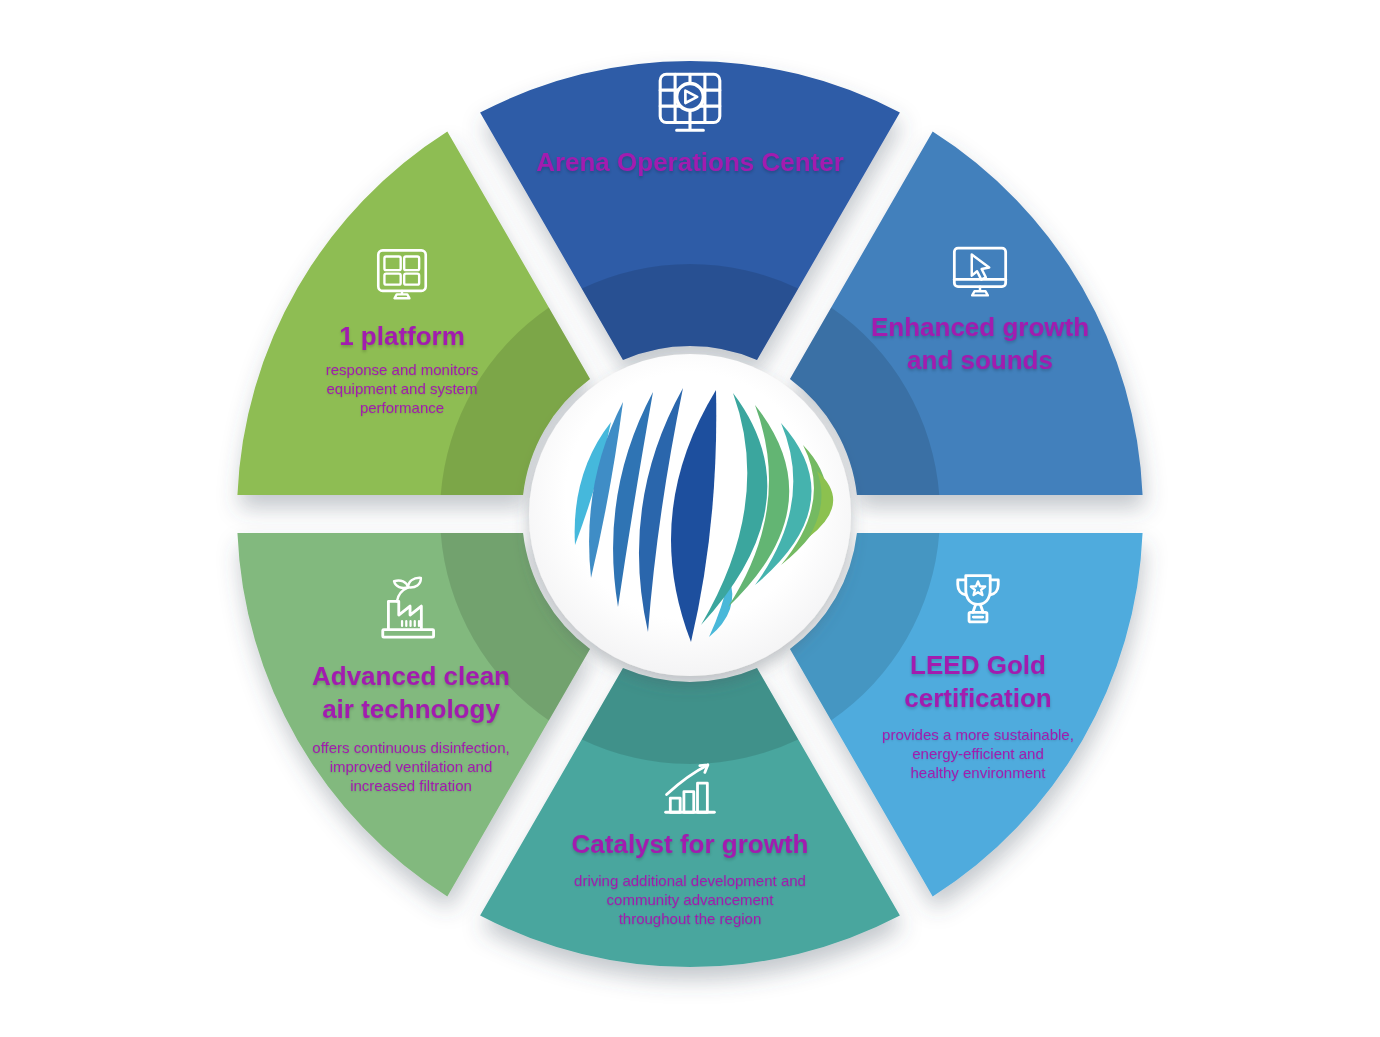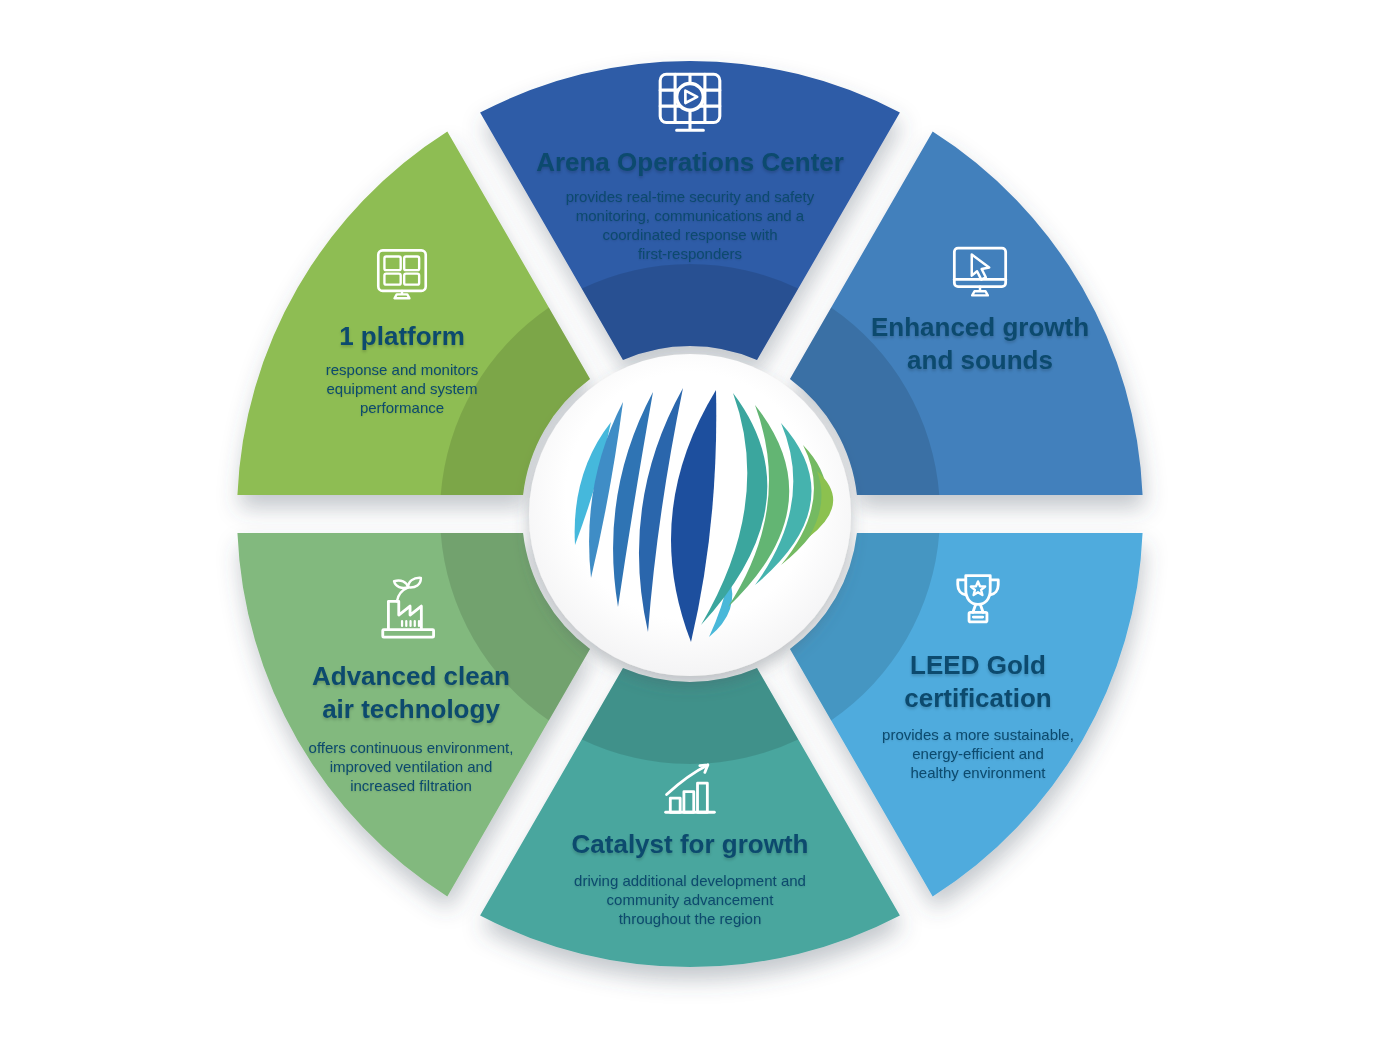--- a/index.html
+++ b/index.html
@@ -8,21 +8,21 @@
     width:1380px;height:1037px;
     background:#ffffff;
     overflow:hidden;
     font-family:"Liberation Sans", sans-serif;
   }
   .wheel-svg{position:absolute;left:0;top:0;}
   .seg-block{
     position:absolute;
     transform:translateX(-50%);
     display:flex;flex-direction:column;align-items:center;
-    color:#0c4a6e;text-align:center;
+    color:#a21caf;text-align:center;
     pointer-events:none;
   }
   .seg-title{
     font-size:26px;font-weight:700;line-height:33px;
     text-shadow:0 2px 3px rgba(0,0,0,0.18);
     white-space:nowrap;
   }
   .seg-desc{
     font-size:15px;line-height:19px;font-weight:400;
     text-shadow:0 1px 2px rgba(0,0,0,0.12);
@@ -101,26 +101,20 @@
 
   <div class="seg-block" style="left:690px;top:70px;width:360px;">
     <svg class="ic" width="74" height="66" viewBox="0 0 72 64" fill="none" stroke="#ffffff" stroke-width="3" stroke-linecap="round" stroke-linejoin="round">
       <rect x="7" y="4" width="58" height="47" rx="6"></rect>
       <path d="M7 19.5 H65 M7 35 H65 M21.5 4 V51 M36 4 V51 M50.5 4 V51"></path>
       <circle cx="36" cy="26" r="13" stroke-width="3.4" fill="#2d5ba7"></circle>
       <path d="M31.5 20 L43 26 L31.5 32 Z" stroke-width="2.6"></path>
       <path d="M36 51 V57 M23 58.5 H49"></path>
     </svg>
     <div class="seg-title" style="margin-top:10px;">Arena Operations Center</div>
-    <div class="seg-desc" style="margin-top:8px;">
-      <div>provides real-time security and safety</div>
-      <div>monitoring, communications and a</div>
-      <div>coordinated response with</div>
-      <div>first-responders</div>
-    </div>
   </div>
 
   <div class="seg-block" style="left:980px;top:243px;width:300px;">
     <svg class="ic" width="66" height="58" viewBox="0 0 72 62" fill="none" stroke="#ffffff" stroke-width="3" stroke-linecap="round" stroke-linejoin="round">
       <rect x="8" y="5" width="56" height="42" rx="4"></rect>
       <path d="M8 39 H64"></path>
       <path d="M27 12 L46 26 L37.8 27.8 L42.3 36.8 L37.4 39.3 L32.8 30.2 L27 35 Z" stroke-width="2.7"></path>
       <path d="M36 47 V52 M30 52 L27.5 56.5 H44.5 L42 52 Z" stroke-width="2.7"></path>
     </svg>
     <div class="seg-title" style="margin-top:10px;">
@@ -174,21 +168,21 @@
       <path stroke-width="2.4" d="M26.5 48 V53 M31 48 V53 M35.5 48 V53 M40 48 V53 M44.5 48 V53"></path>
       <path stroke-width="2.6" d="M21 27 C22 20 26 15 33 12"></path>
       <path stroke-width="2.6" d="M33 12 C26 14 19.5 11.5 18 5.5 C25 3.5 31.5 6 33 12 Z"></path>
       <path stroke-width="2.6" d="M33 12 C33 5.5 38.5 1.5 46.5 2 C46.5 9 41 13 33 12 Z"></path>
     </svg>
     <div class="seg-title" style="margin-top:20px;">
       <div>Advanced clean</div>
       <div>air technology</div>
     </div>
     <div class="seg-desc" style="margin-top:12px;">
-      <div>offers continuous environment,</div>
+      <div>offers continuous disinfection,</div>
       <div>improved ventilation and</div>
       <div>increased filtration</div>
     </div>
   </div>
 
   <div class="seg-block" style="left:402px;top:246px;width:300px;">
     <svg class="ic" width="64" height="58" viewBox="0 0 72 66" fill="none" stroke="#ffffff" stroke-width="3" stroke-linecap="round" stroke-linejoin="round">
       <rect x="9" y="5" width="54" height="46" rx="5"></rect>
       <rect x="16" y="12" width="18.5" height="15.5" rx="2" stroke-width="2.7"></rect>
       <rect x="38.5" y="12" width="17" height="15.5" rx="2" stroke-width="2.7"></rect>

